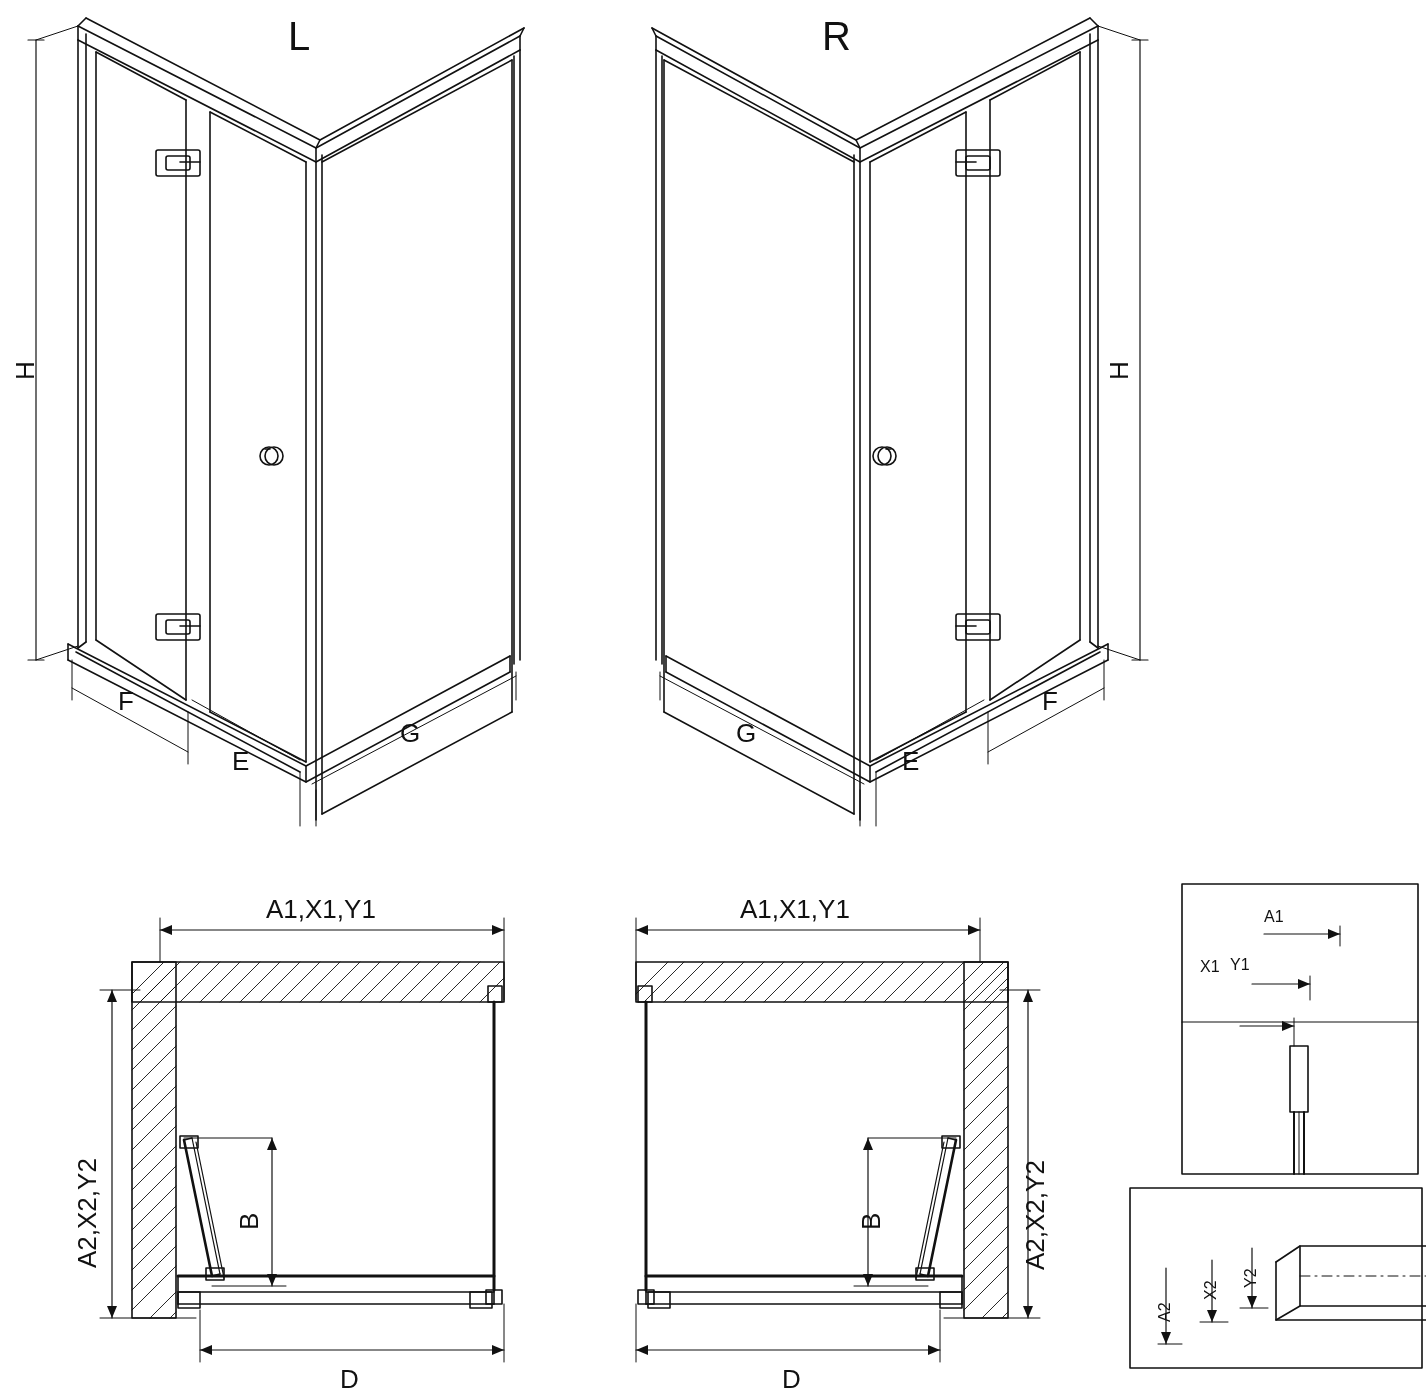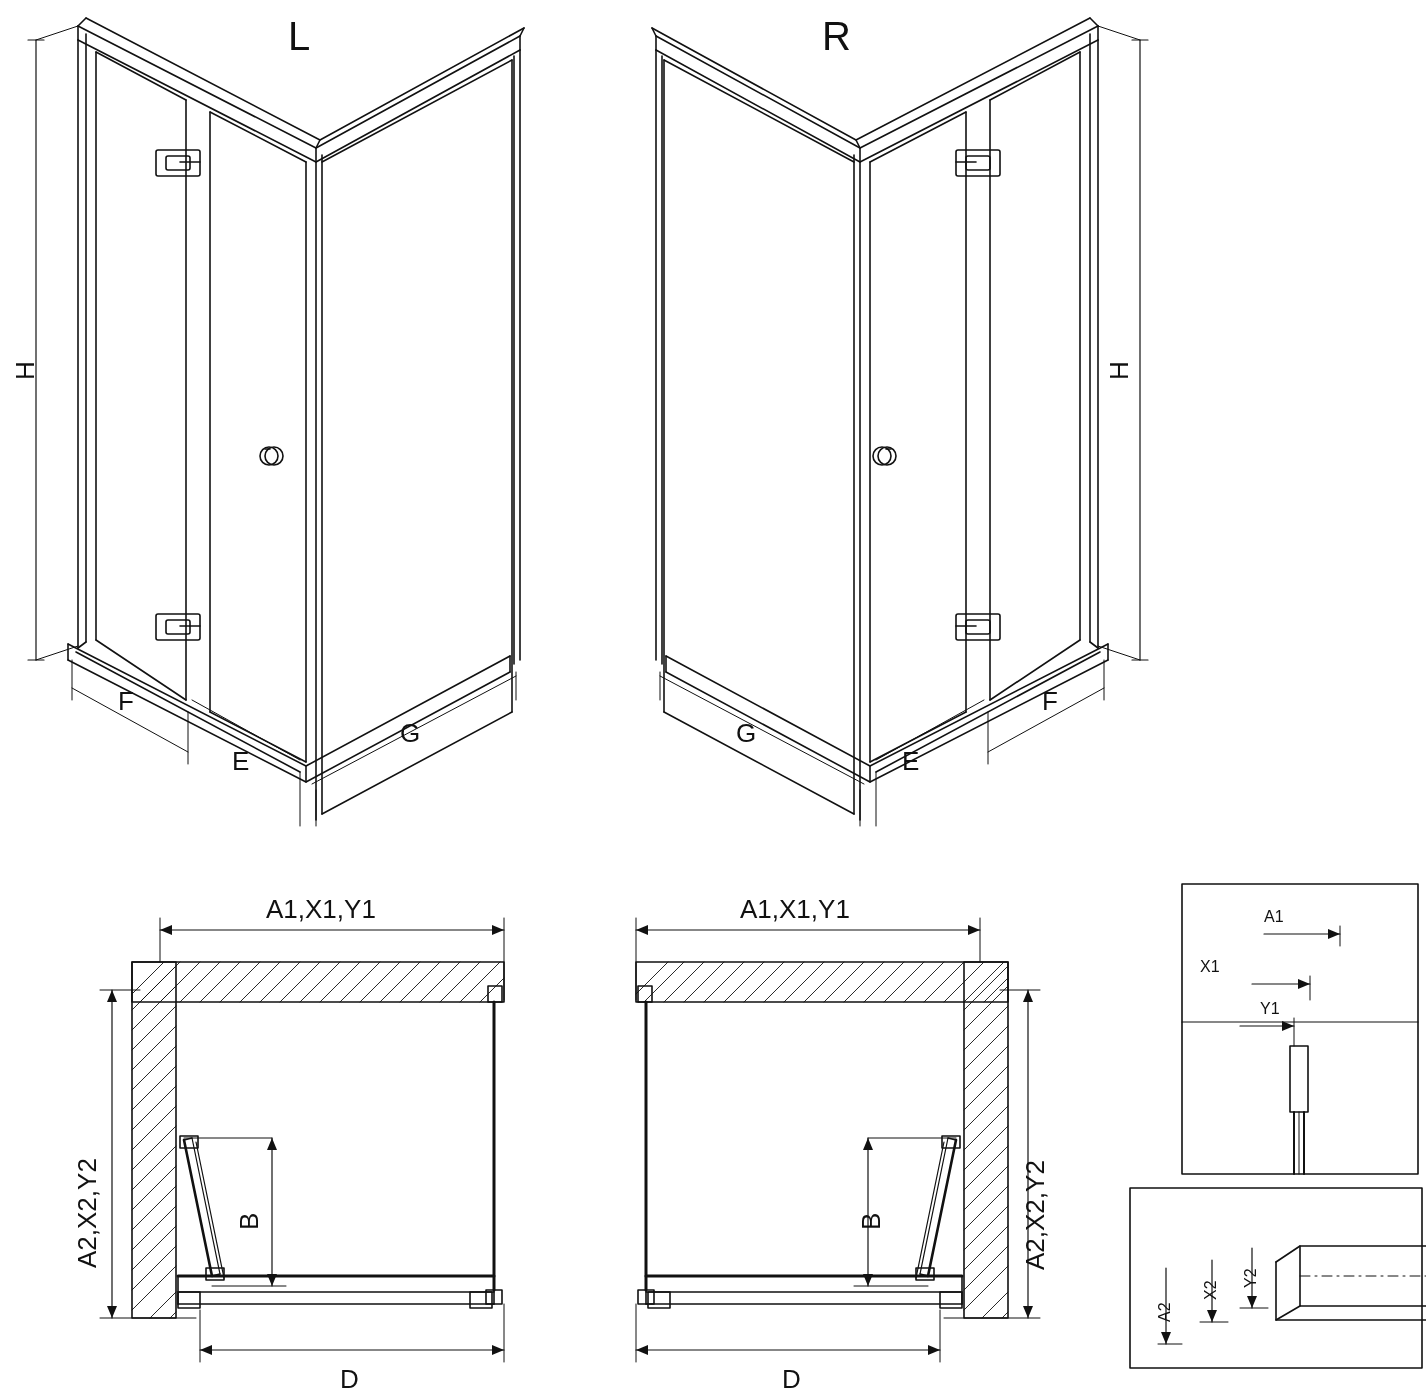--- a/index.html
+++ b/index.html
@@ -408,19 +408,19 @@
   <div class="lbl mid rot90" style="left:234px;top:1230px;">B</div>
   <div class="lbl mid" style="left:340px;top:1364px;">D</div>
 
   <div class="lbl mid" style="left:740px;top:894px;">A1,X1,Y1</div>
   <div class="lbl mid rot90" style="left:1020px;top:1270px;">A2,X2,Y2</div>
   <div class="lbl mid rot90" style="left:856px;top:1230px;">B</div>
   <div class="lbl mid" style="left:782px;top:1364px;">D</div>
 
   <div class="lbl sm" style="left:1264px;top:908px;">A1</div>
   <div class="lbl sm" style="left:1189px;top:958px;margin-left:11px;">X1</div>
-  <div class="lbl sm" style="left:1230px;top:1000px;margin-left:30px;">Y1</div>
+  <div class="lbl sm" style="left:1230px;top:956px;">Y1</div>
 
   <div class="lbl sm rot90" style="left:1156px;top:1322px;">A2</div>
   <div class="lbl sm rot90" style="left:1202px;top:1300px;">X2</div>
   <div class="lbl sm rot90" style="left:1242px;top:1288px;">Y2</div>
 
 </div>
 
 </body></html>

